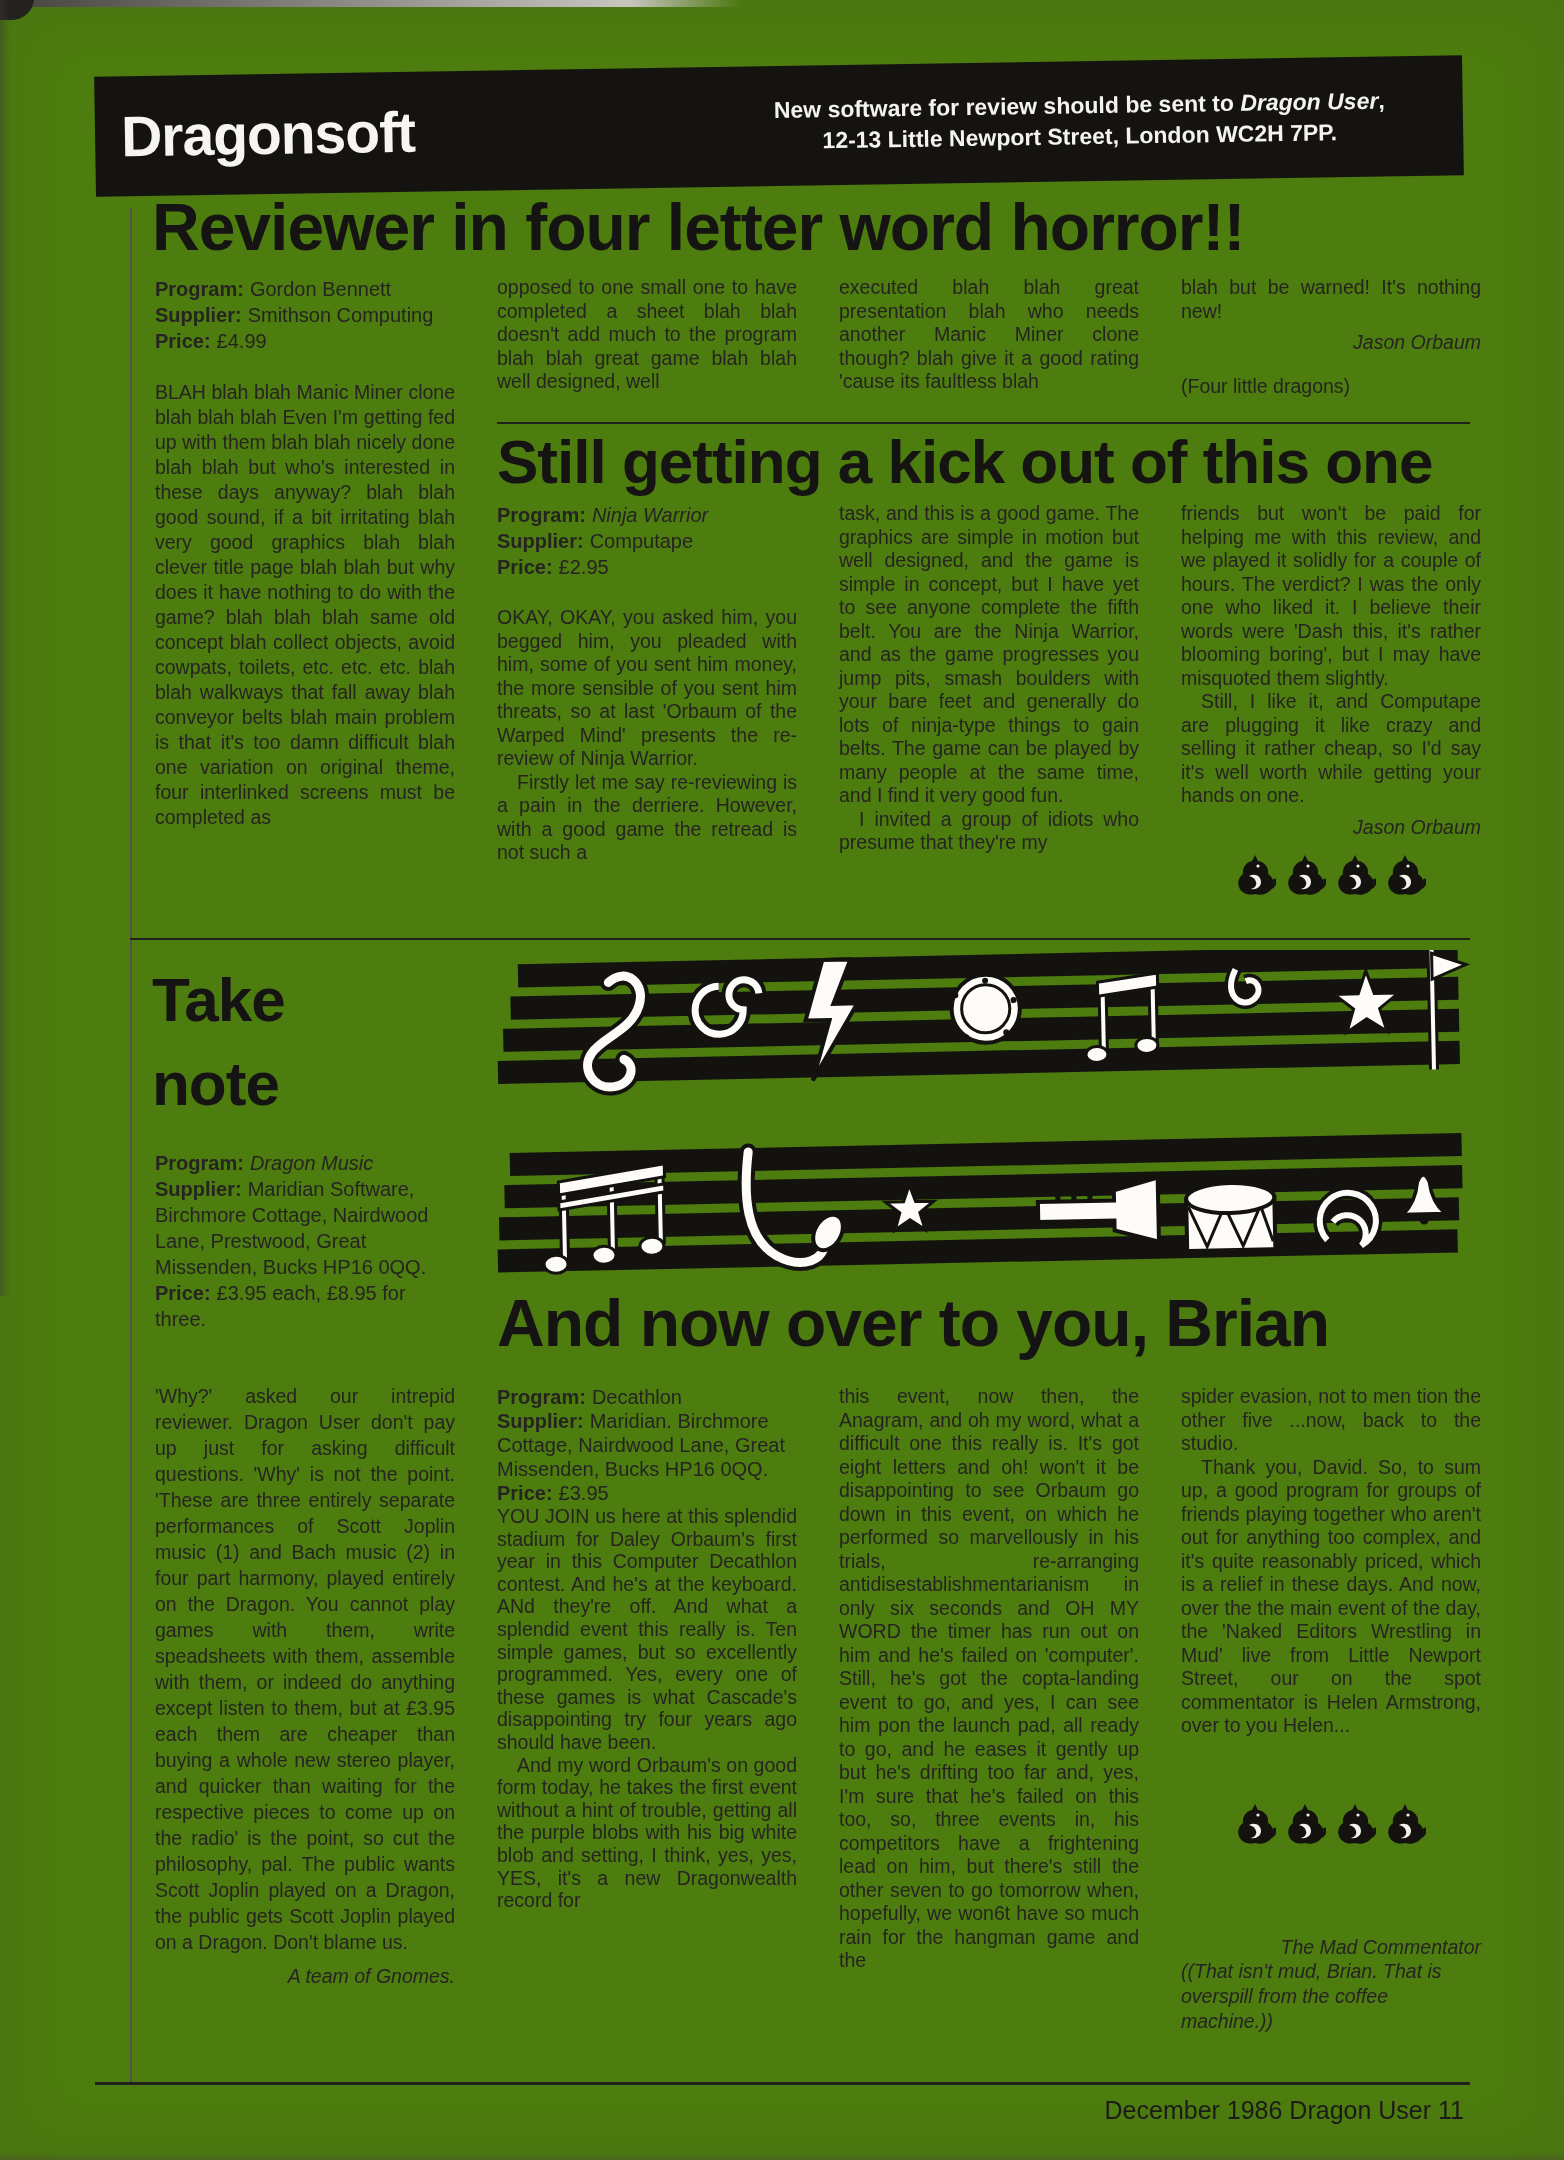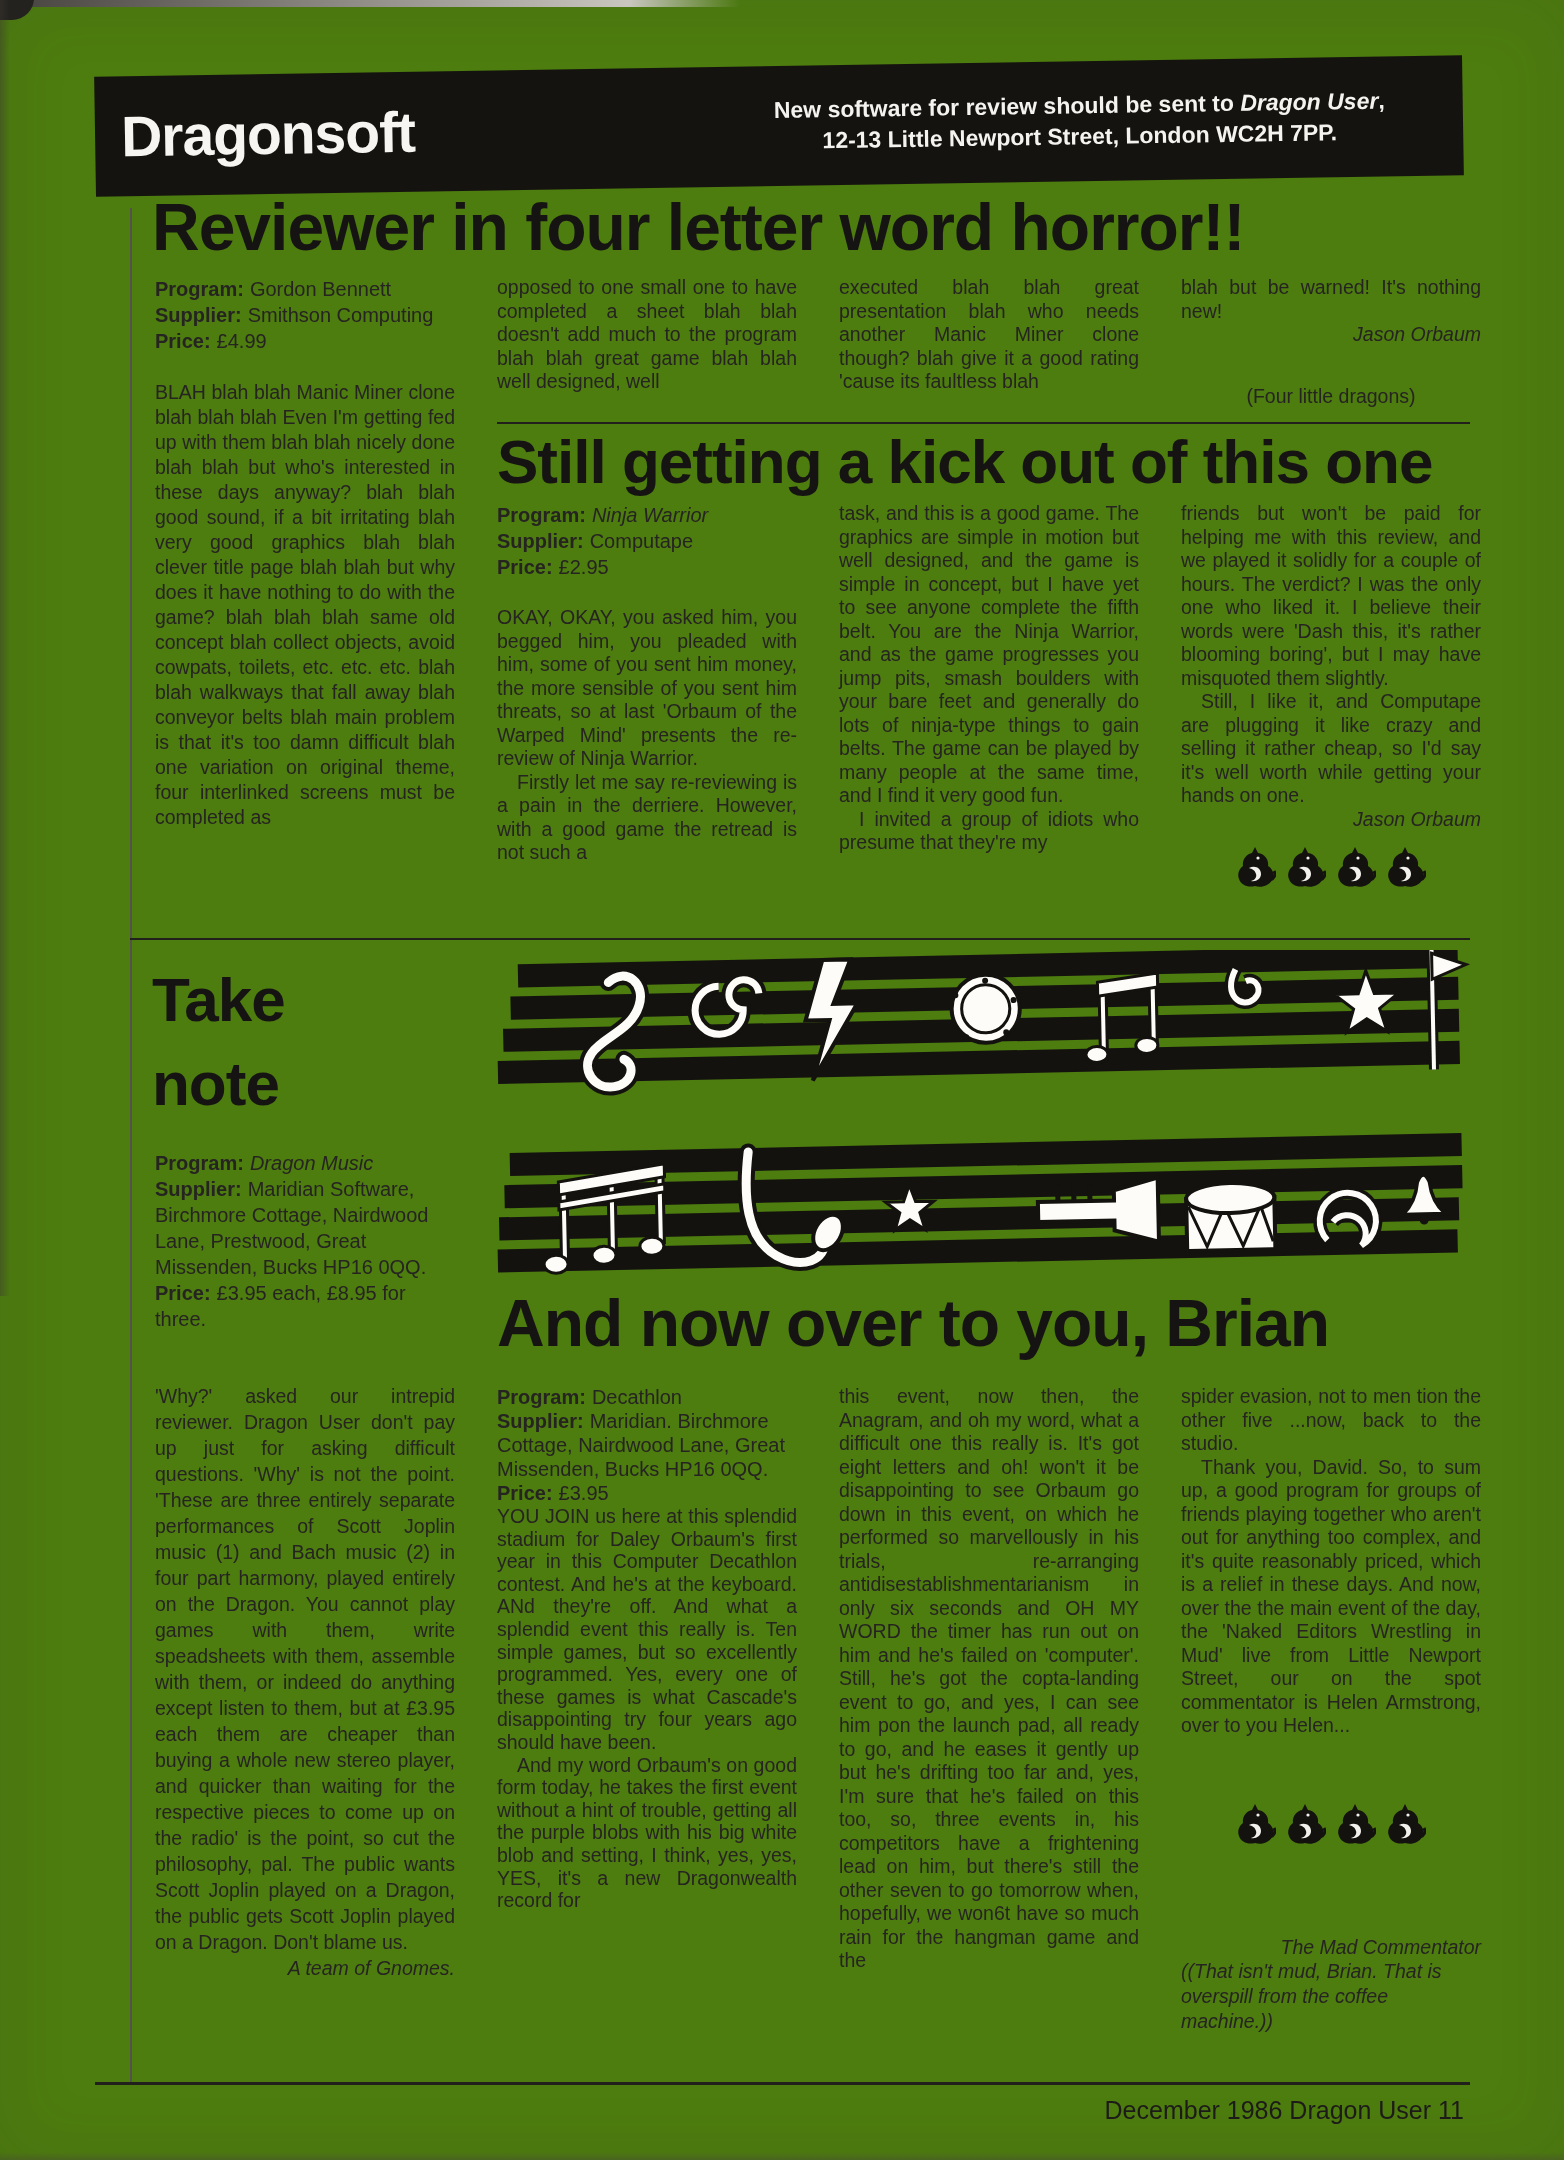--- a/index.html
+++ b/index.html
@@ -48,22 +48,22 @@
   .col{
     position:absolute;width:300px;font-size:19.5px;line-height:23.5px;
     text-align:justify;color:#262421;
   }
   .col p{margin:0;}
   .col p.indent{text-indent:20px;}
   .col p + p{margin-top:0px;}
   .lh25{line-height:25px;}
   .info{font-size:20px;line-height:26px;text-align:left;margin:0 0 26px 0;}
   .info .val{margin-left:6px;}
-  .byline{margin-top:0;text-align:right;font-style:italic;font-size:19.5px;}
-  .rating-note{margin-top:38px;text-align:center;}
+  .byline{margin-top:8px;text-align:right;font-style:italic;font-size:19.5px;}
+  .rating-note{margin-top:20px;text-align:left;}
 
   .dragons{display:flex;gap:10px;justify-content:center;margin-top:14px;}
   .dragons svg{width:40px;height:44px;}
   .dragons-late{margin-top:64px;}
   .byline-gap{margin-top:90px;}
   .postscript{margin-top:40px;font-style:italic;text-align:left;line-height:25px;}
 
   .takenote-title{
     position:absolute;left:152px;top:958px;font-size:62px;font-weight:bold;
     line-height:84px;color:#161412;letter-spacing:-1px;

